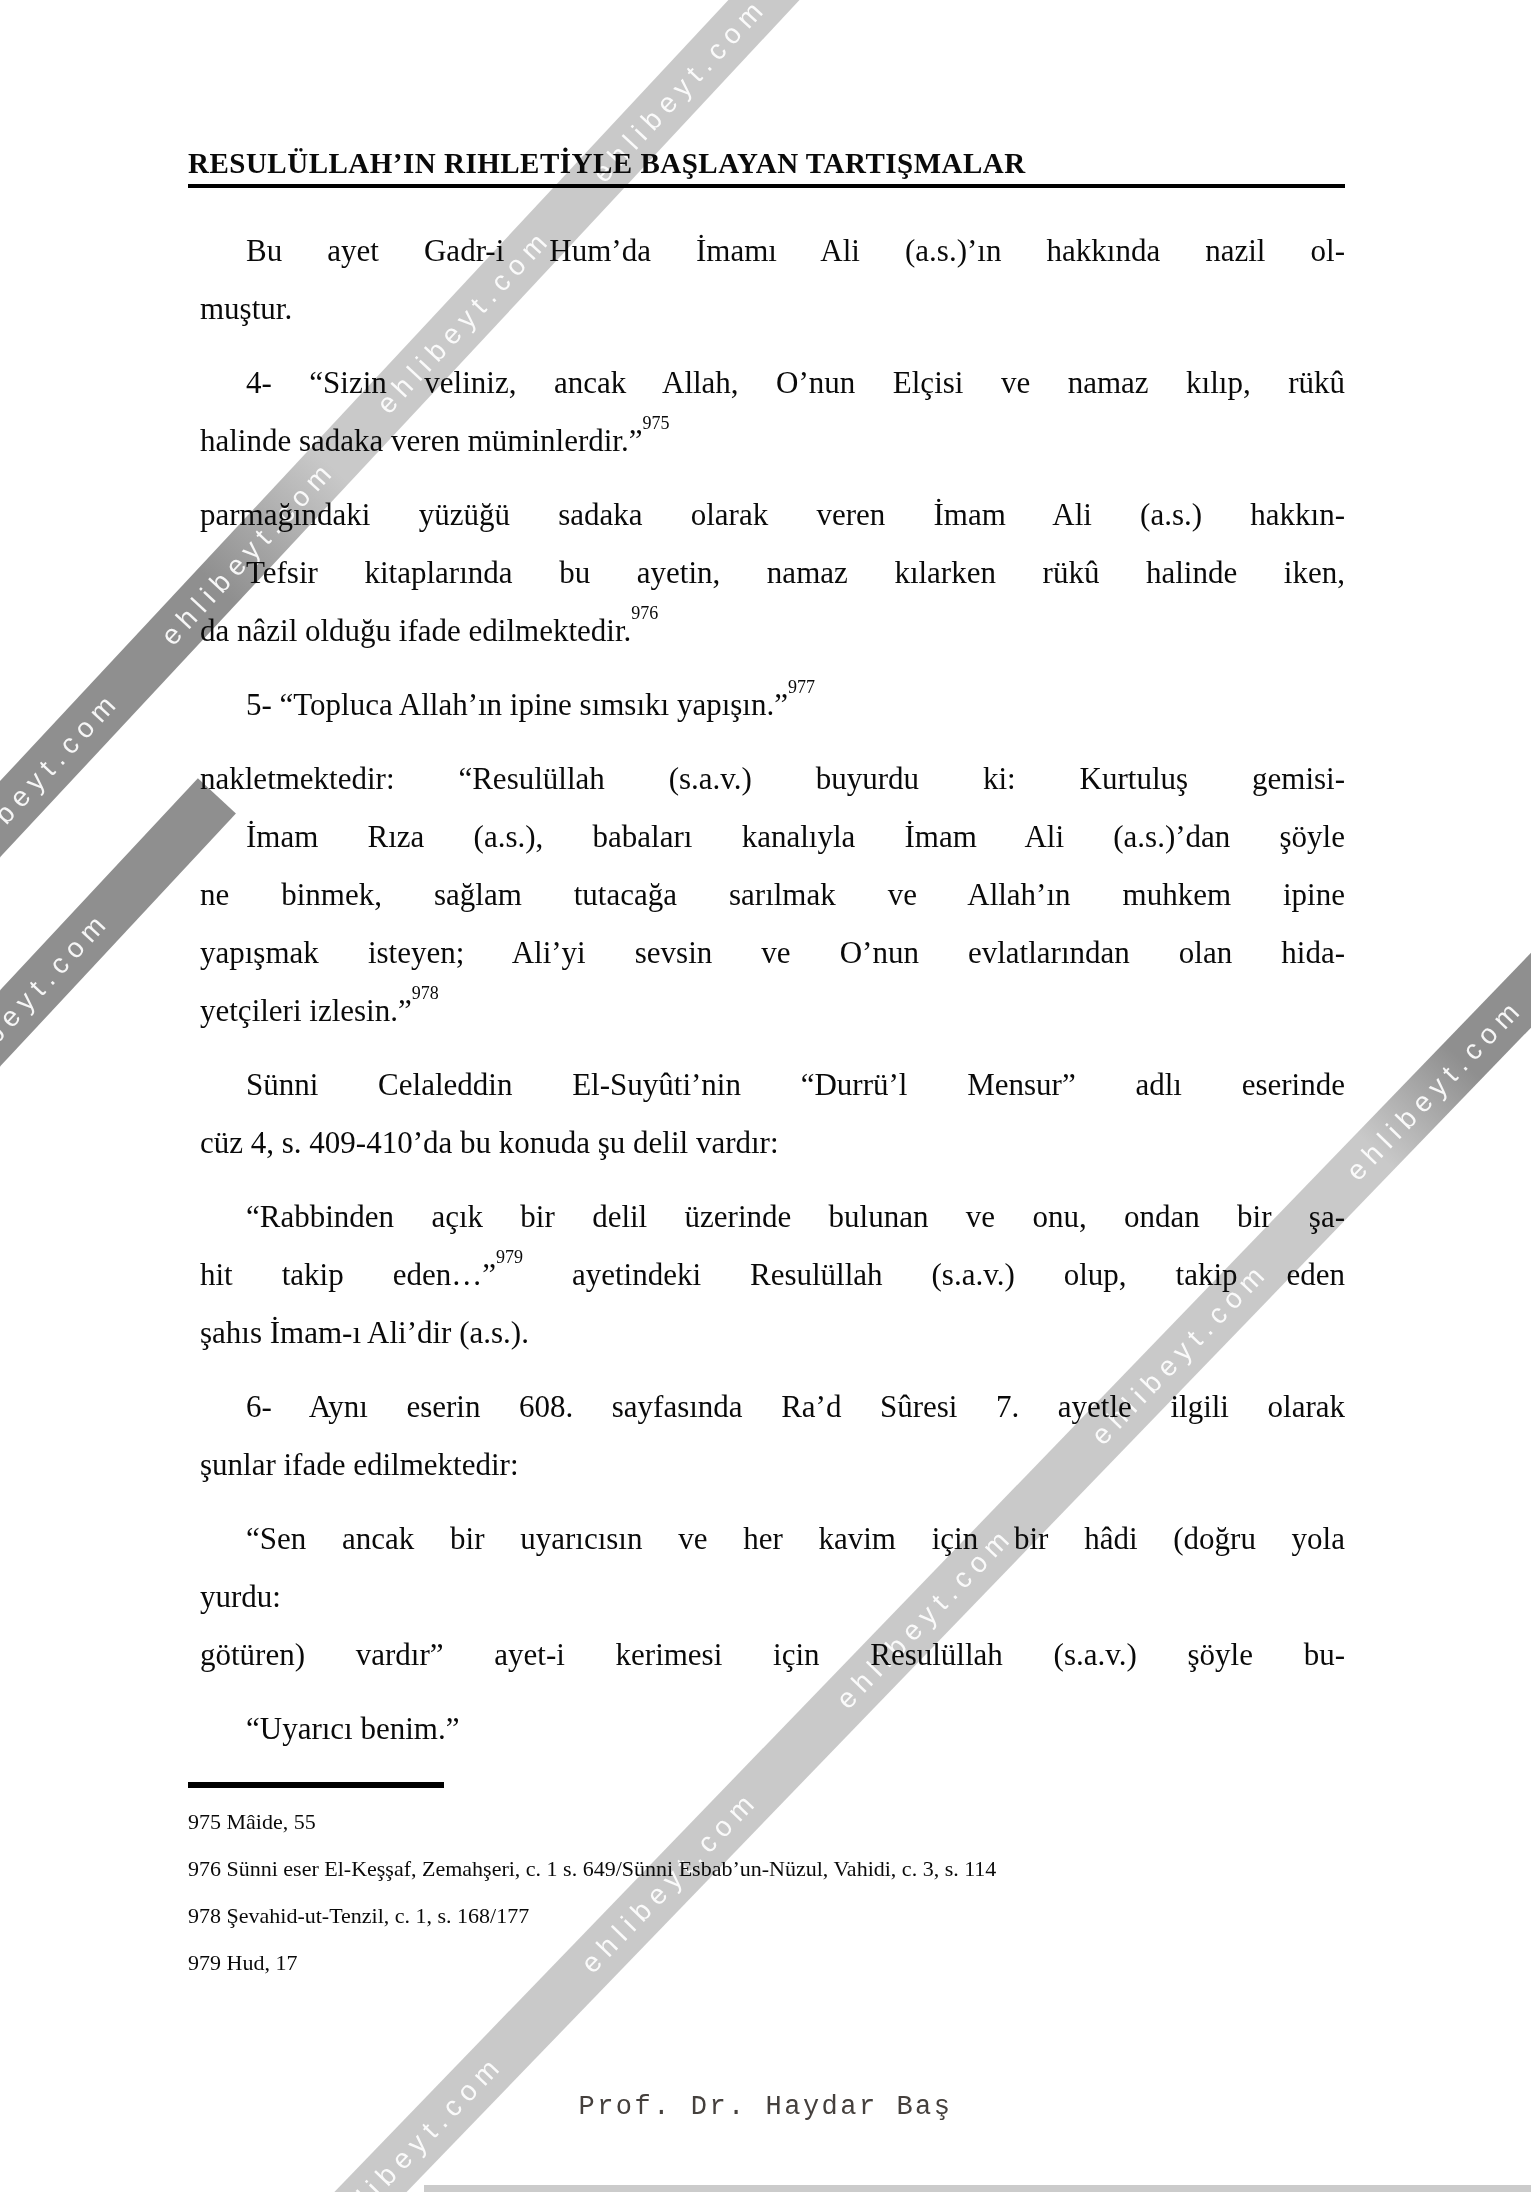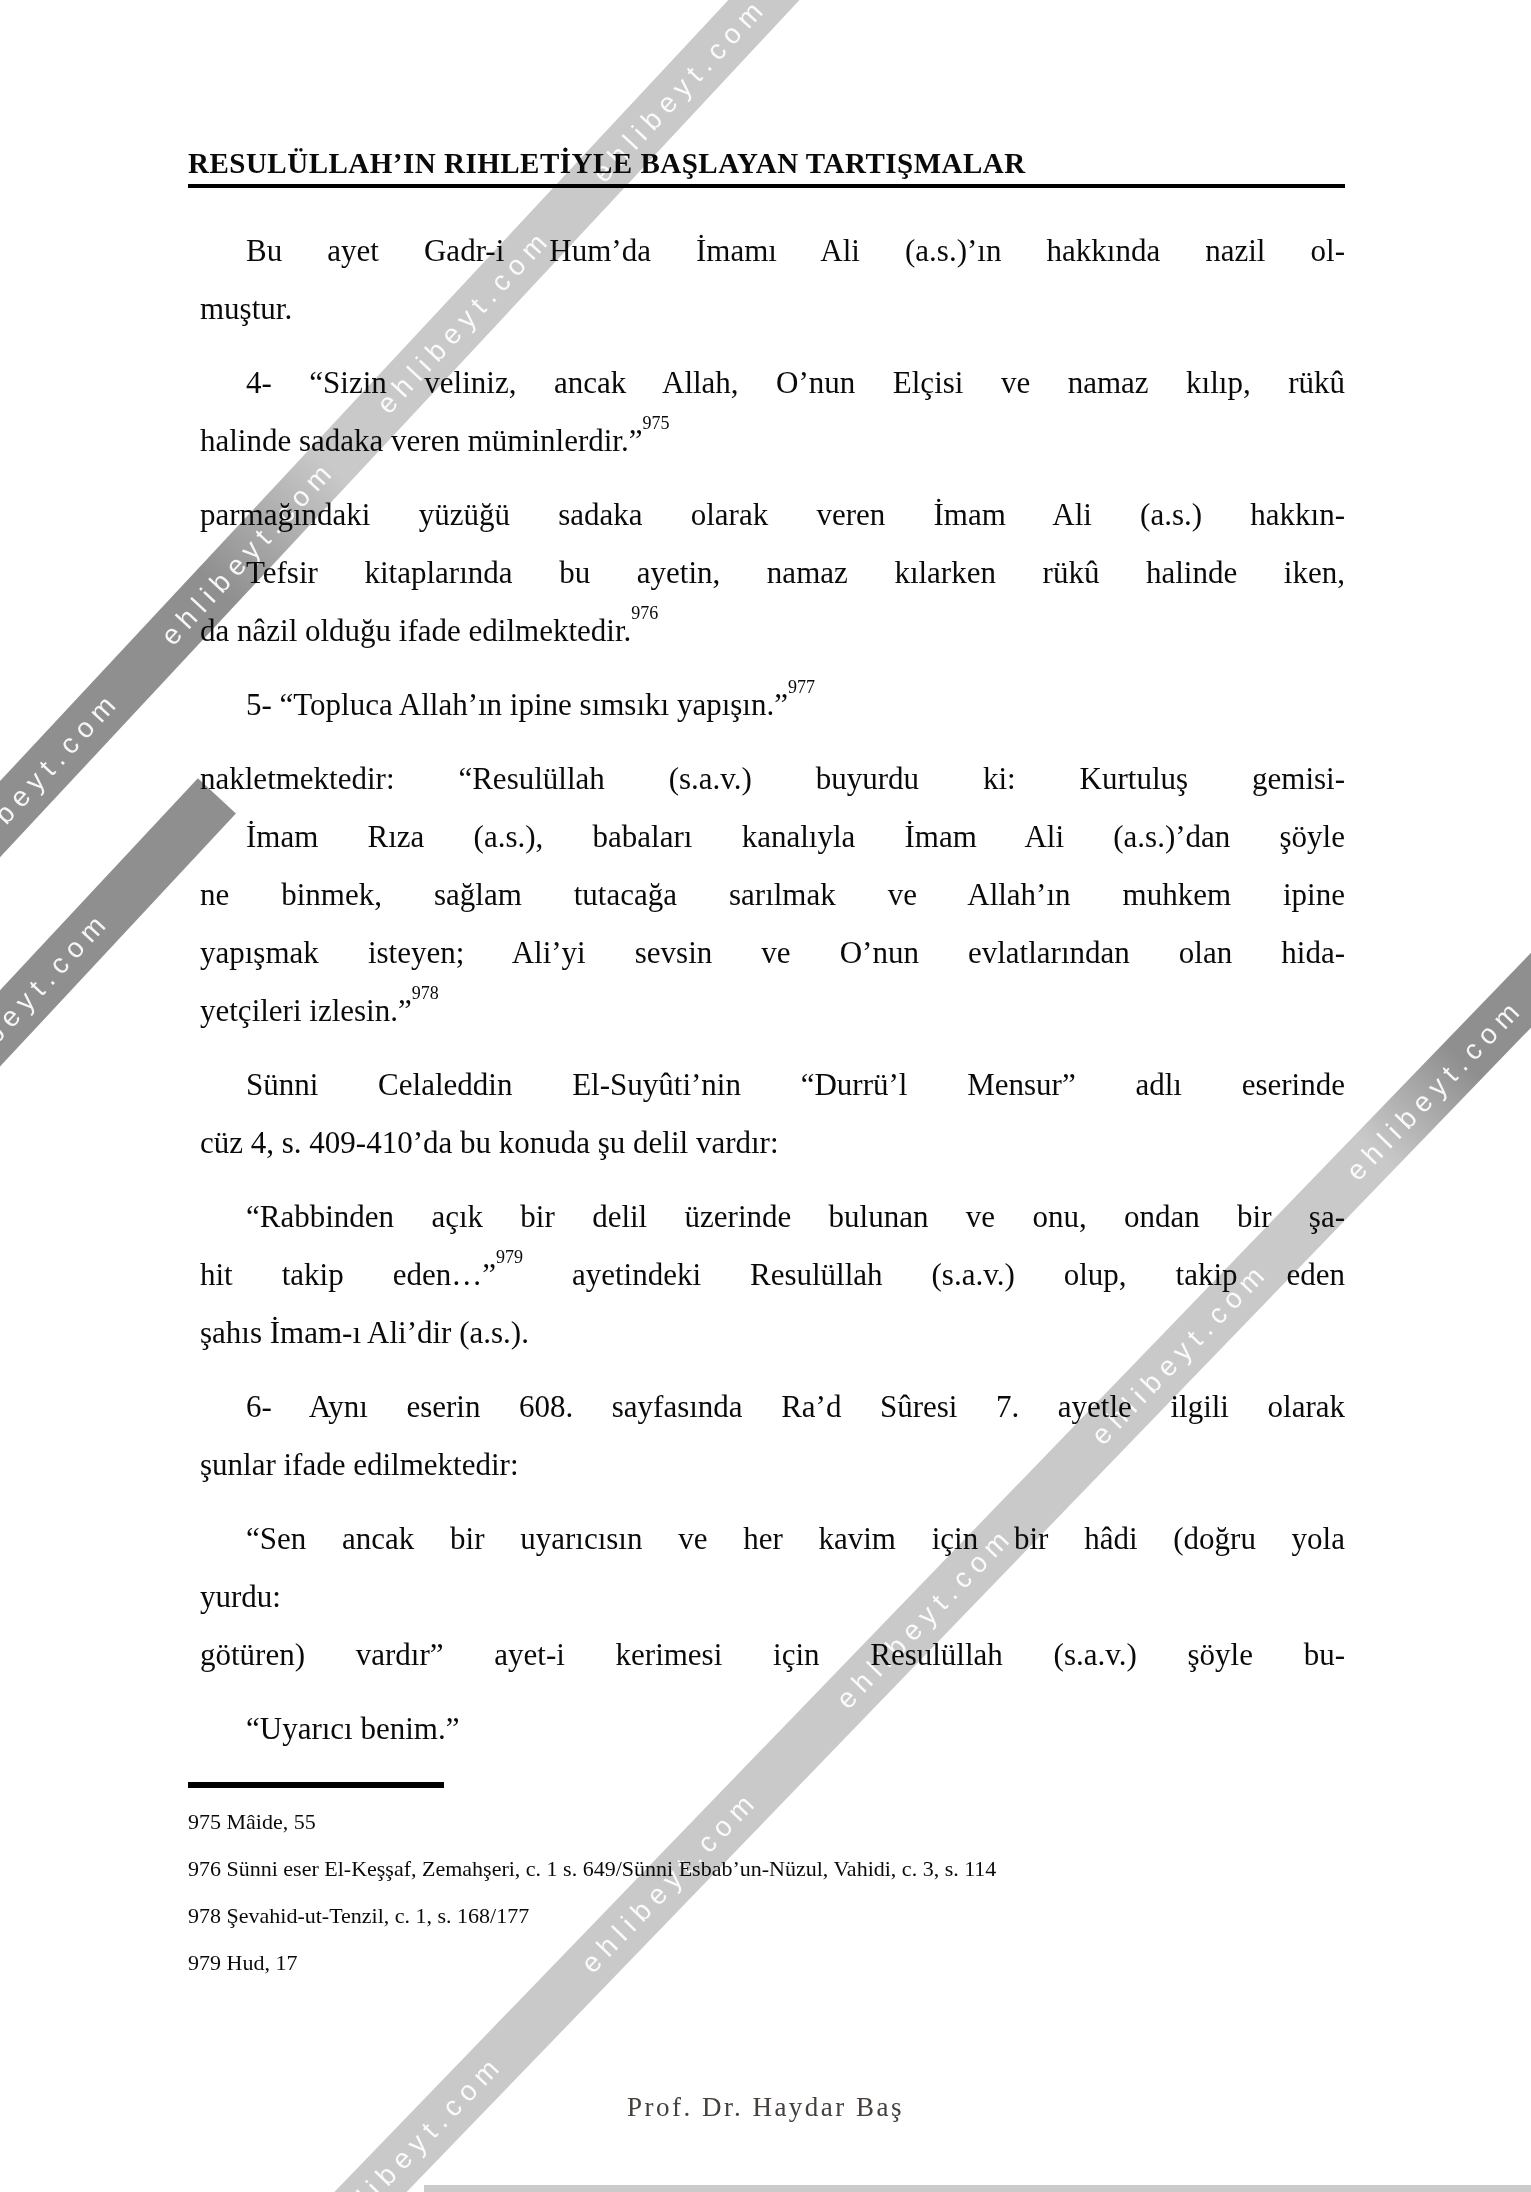--- a/index.html
+++ b/index.html
@@ -36,21 +36,21 @@
     text-align:justify;text-align-last:justify;
   }
   .line.last{text-align-last:left;}
   .line.first{text-indent:46px;}
   sup.fnref{font-size:18px;line-height:0;position:relative;top:-11px;}
   .fn-block{position:absolute;left:188px;top:1782px;width:1157px;}
   .fn-rule{width:256px;height:6px;background:#000;margin:0 0 10px 0;}
   .footnote{font-size:22px;line-height:47px;white-space:nowrap;}
   .page-footer{
     position:absolute;left:0;right:0;top:2090px;text-align:center;
-    font-family:Liberation Serif, serif;font-size:27px;
+    font-family:Liberation Mono, monospace;font-size:27px;
     letter-spacing:2.5px;line-height:34px;
   }
 </style>
 </head>
 <body>
 
 <div class="page">
 
   <div class="watermarks">
       <div class="stripe" style="left: -80px; top: 879px; width: 1280px; height: 52px; background: linear-gradient(to right, rgb(143, 143, 143) 0px, rgb(143, 143, 143) 34%, rgb(201, 201, 201) 47%, rgb(201, 201, 201) 100%); transform: rotate(-47deg);">

